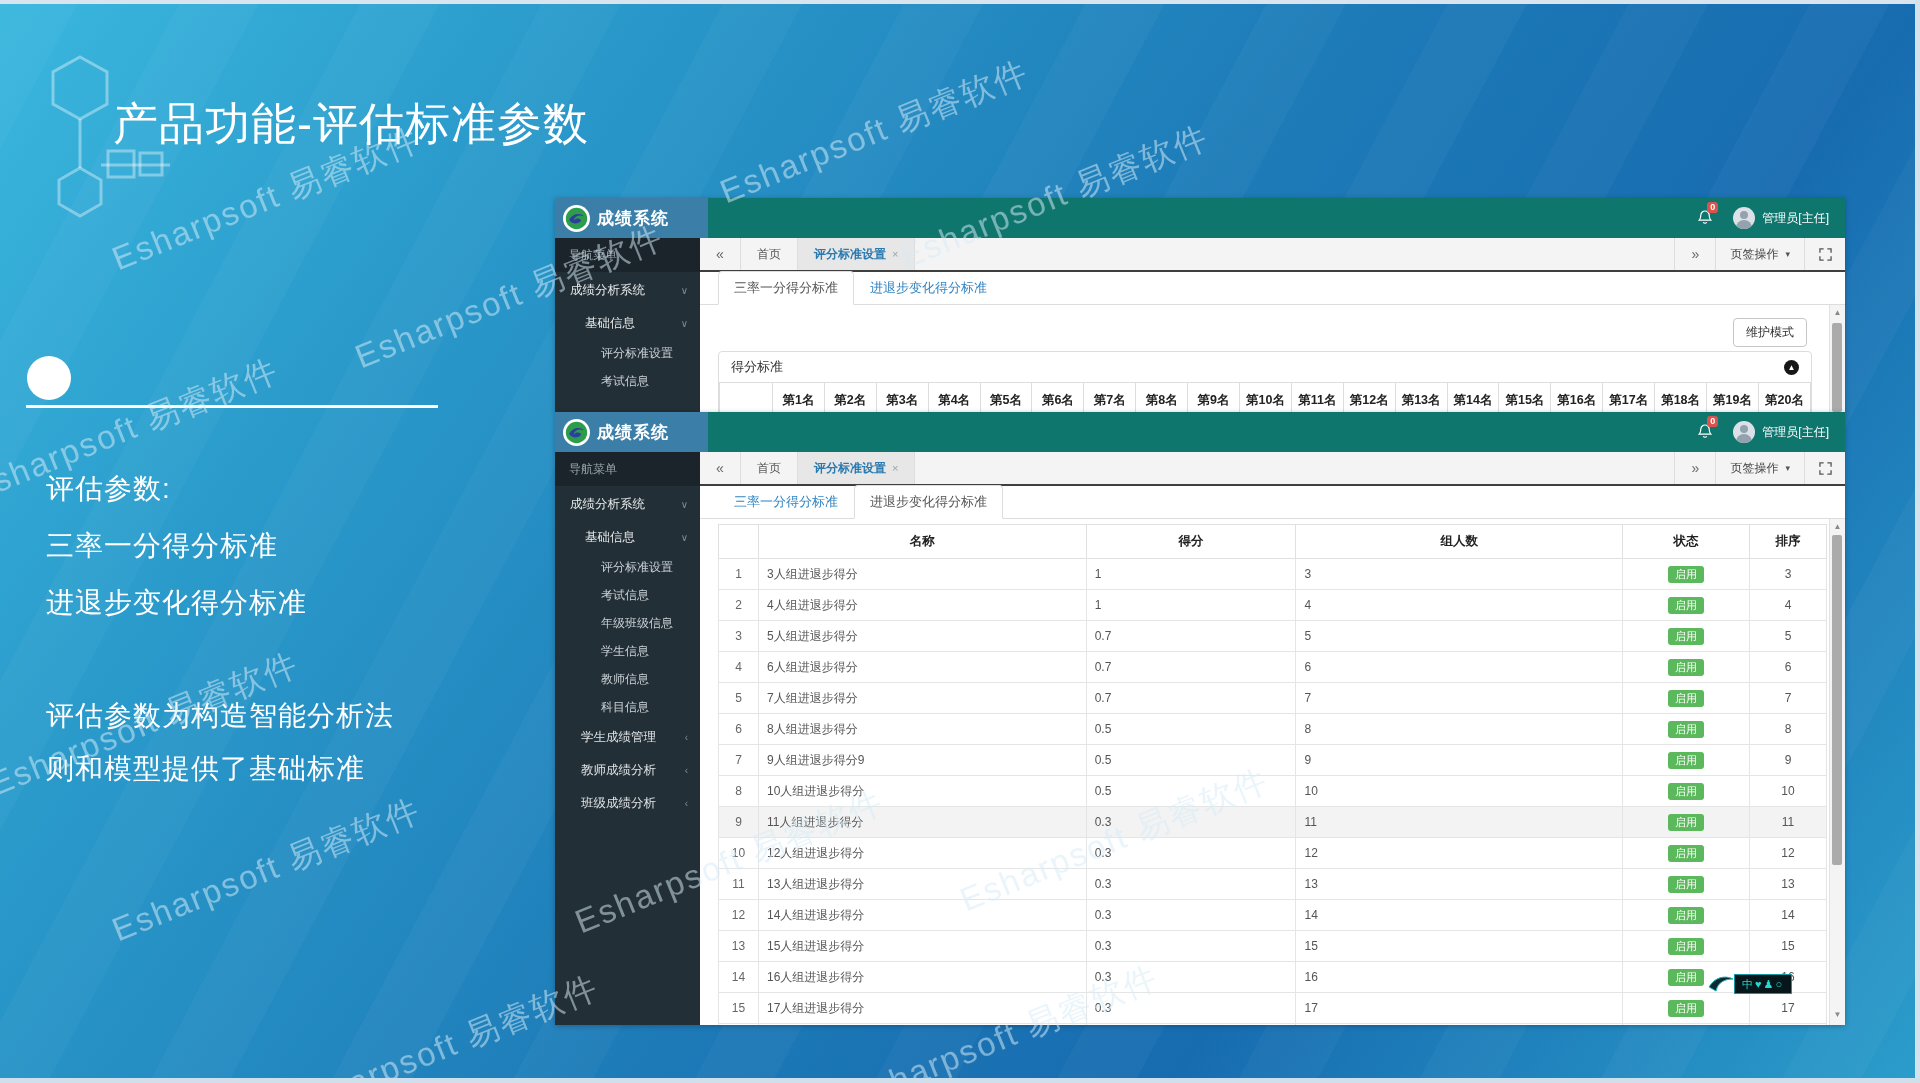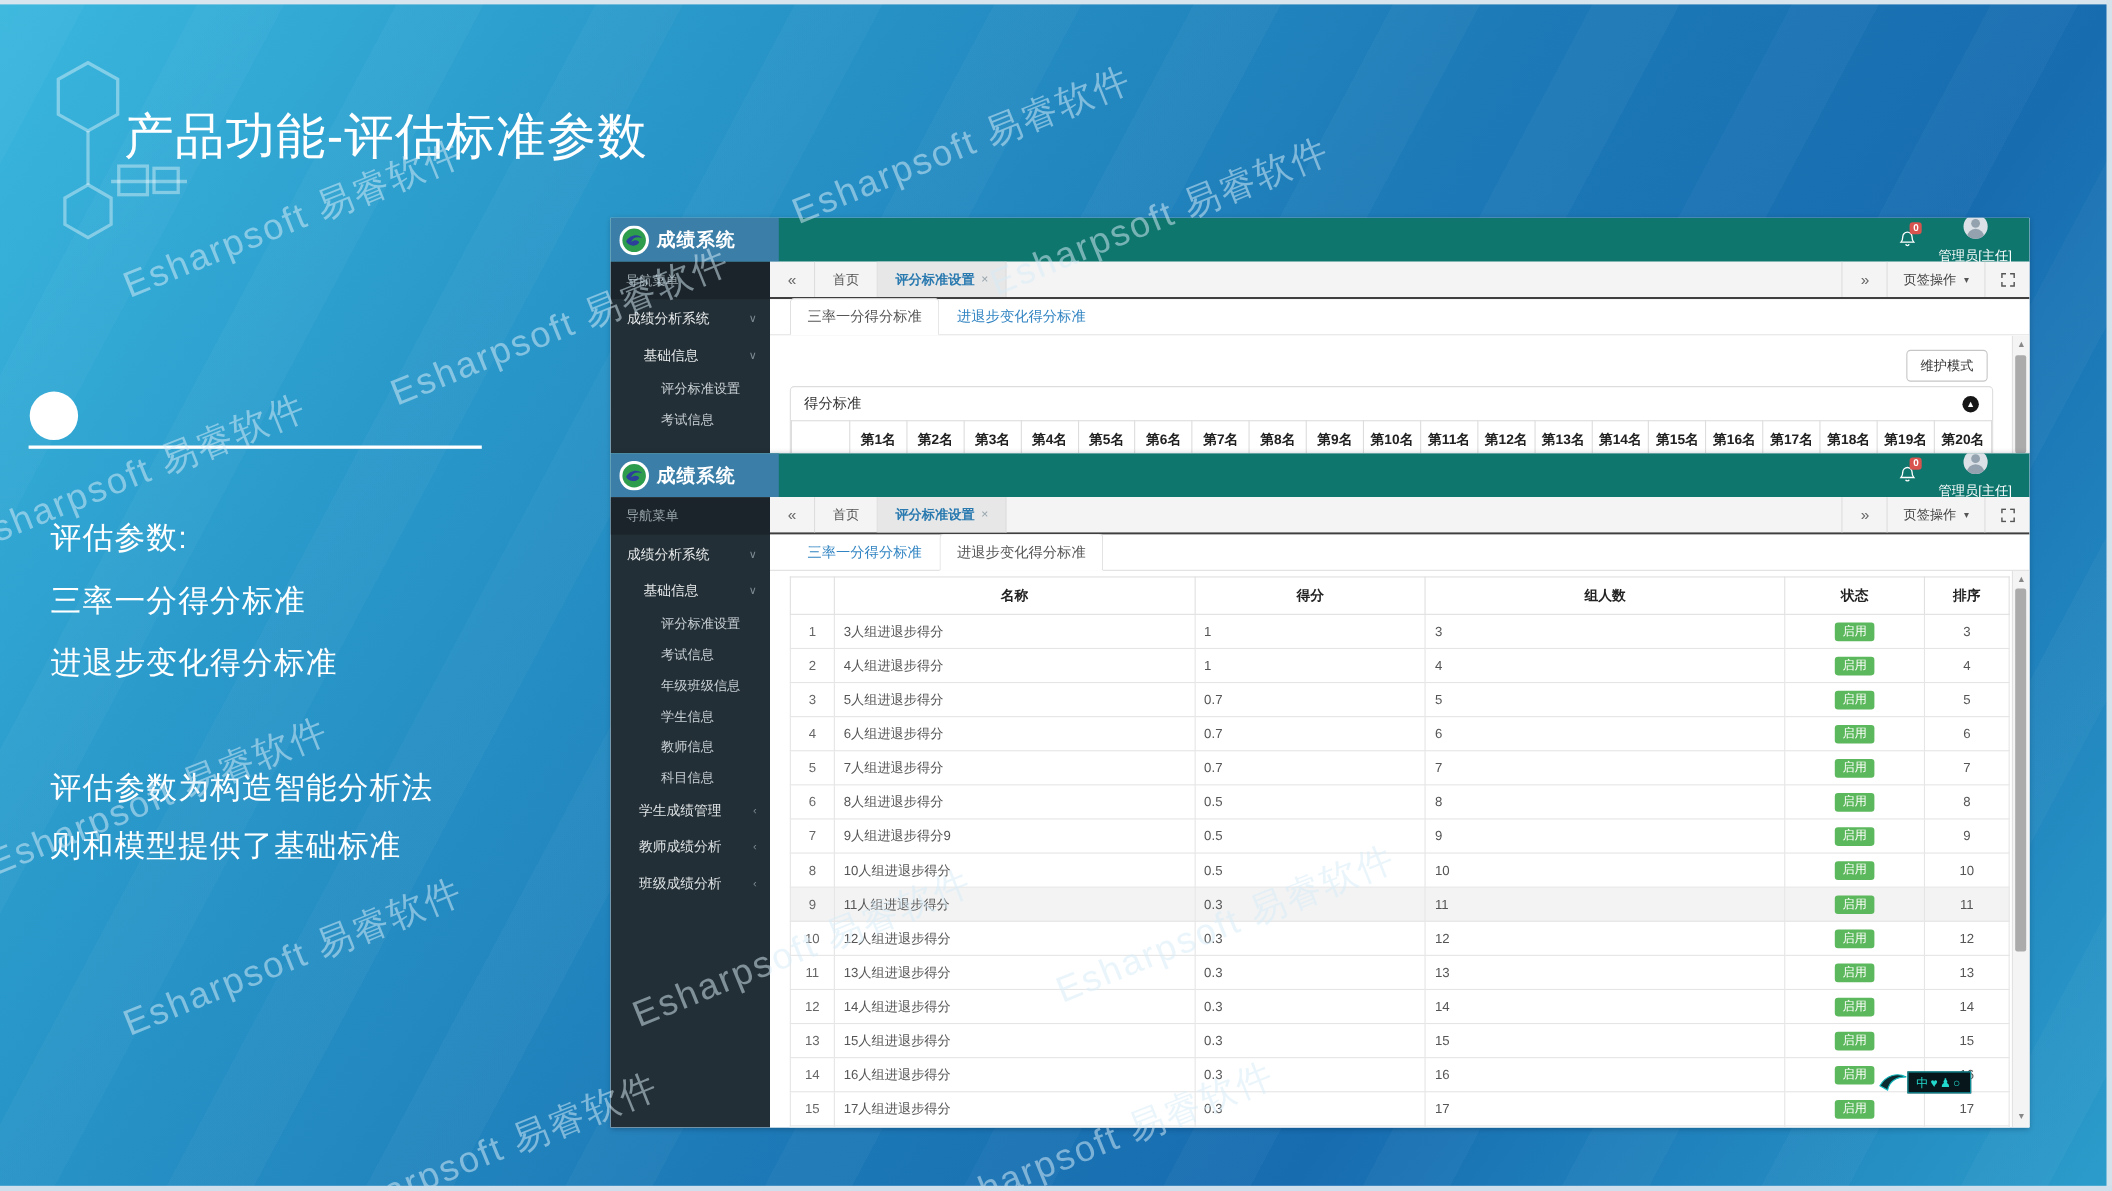--- a/index.html
+++ b/index.html
@@ -35,21 +35,21 @@
   #app2{top:412px;height:613px;}
 
   .app-header{height:40px;background:#0f766e;display:flex;align-items:stretch;color:#fff;}
   .brand{flex:0 0 145px;background:#3b7ea8;display:flex;align-items:center;gap:7px;padding-left:8px;
          font-size:17px;font-weight:bold;letter-spacing:1px;}
   .logo{width:27px;height:27px;flex:0 0 27px;}
   .header-right{margin-left:auto;display:flex;align-items:center;gap:18px;padding-right:16px;}
   .bell{position:relative;width:18px;height:18px;}
   .bell-badge{position:absolute;top:-7px;left:10px;background:#d9534f;color:#fff;font-size:9px;
               line-height:11px;padding:0 3px;border-radius:3px;font-weight:bold;}
-  .userchip{display:flex;align-items:center;gap:7px;font-size:12px;flex-direction:column;}
+  .userchip{display:flex;align-items:center;gap:7px;font-size:12px;}
   .avatar{width:22px;height:22px;border-radius:50%;background:#dbe1e6;position:relative;overflow:hidden;}
   .avatar::before{content:"";position:absolute;left:7px;top:4px;width:8px;height:8px;border-radius:50%;background:#93a2ae;}
   .avatar::after{content:"";position:absolute;left:3px;top:13px;width:16px;height:10px;border-radius:8px 8px 0 0;background:#93a2ae;}
 
   .app-body{display:flex;height:calc(100% - 40px);border-radius:17px;}
   .sidebar{flex:0 0 145px;background:#232f36;color:#dfe4e6;overflow:hidden;}
   .nav-title{background:#1b242a;color:#98a4ab;font-size:12px;height:34px;display:flex;align-items:center;padding:0 14px;}
   .side-item{display:flex;justify-content:space-between;align-items:center;padding:0 12px 0 15px;
              height:36px;font-size:12.5px;color:#e8ebec;}
   .side-item .chev{color:#7f8c93;font-size:10px;}

